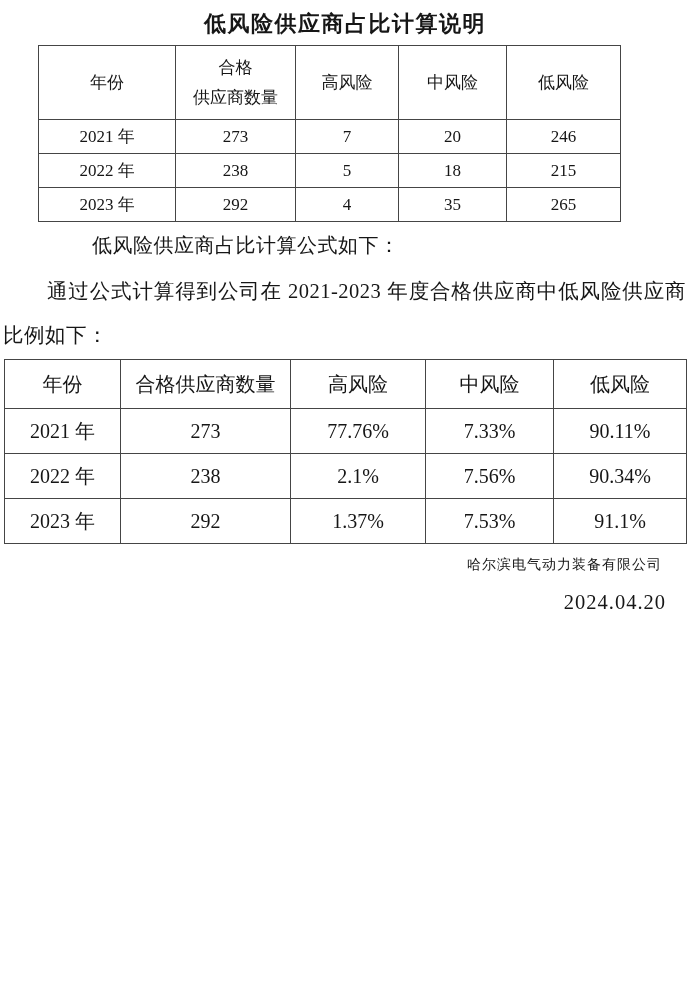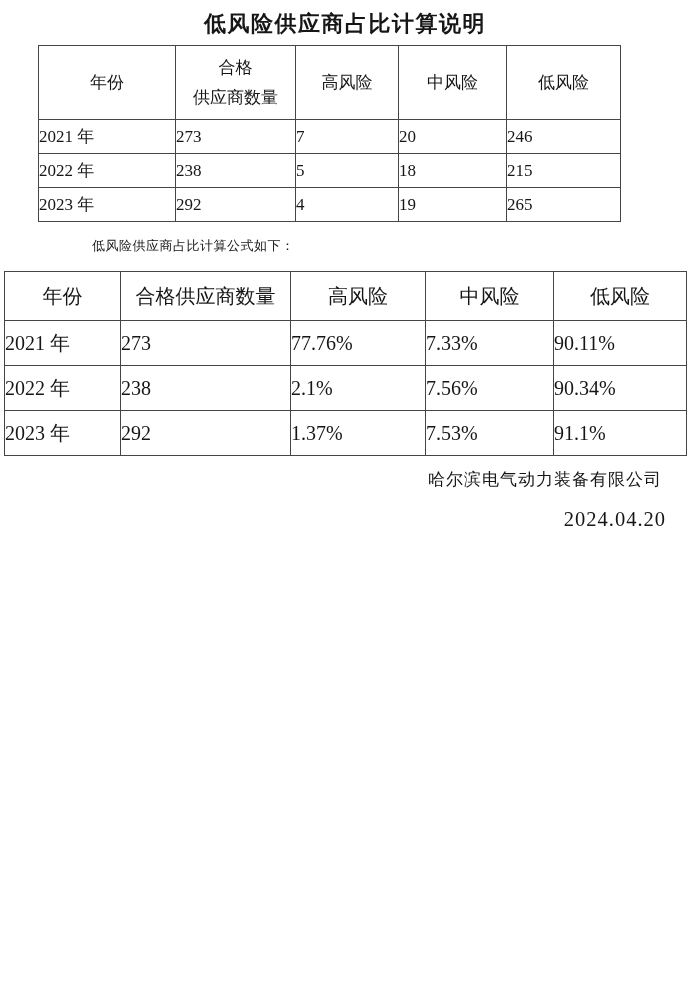--- a/index.html
+++ b/index.html
@@ -25,27 +25,28 @@
     margin: 0 4px 0 3px;
     font-size: 20.5px;
     line-height: 46px;
     text-align: justify;
     letter-spacing: 0.5px;
   }
   .body-start { margin-top: 10px; }
   .indent { text-indent: 44px; }
   .formula-line {
     padding-left: 92px;
-    font-size: 13px;
+    font-size: 20px;
     line-height: 47px;
     letter-spacing: 0.5px;
   }
   .tbl {
     border-collapse: collapse;
     table-layout: fixed;
+    text-align: center;
   }
   .tbl th, .tbl td {
     border: 1.5px solid #454545;
     font-weight: normal;
     vertical-align: middle;
     overflow: hidden;
   }
   .tbl1 {
     margin: 6px 0 0 38px;
     width: 582px;
@@ -69,21 +70,21 @@
   .tbl2 td { height: 45px; }
   .tbl2 .col-year { width: 116px; }
   .tbl2 .col-qualified { width: 170px; }
   .tbl2 .col-high { width: 135px; }
   .tbl2 .col-mid { width: 128px; }
   .tbl2 .col-low { width: 133px; }
   .signature {
     margin-top: 12px;
     padding-right: 28px;
     text-align: right;
-    font-size: 17px;
+    font-size: 14px;
     letter-spacing: 1px;
   }
   .date {
     margin-top: 17px;
     padding-right: 24px;
     text-align: right;
     font-size: 20.5px;
     letter-spacing: 1px;
   }
 </style>
@@ -119,29 +120,30 @@
         <td>2022 年</td>
         <td>238</td>
         <td>5</td>
         <td>18</td>
         <td>215</td>
       </tr>
       <tr>
         <td>2023 年</td>
         <td>292</td>
         <td>4</td>
-        <td>19</td>
+        <td>35</td>
         <td>265</td>
       </tr>
     </tbody>
   </table>
 
   <p class="formula-line">低风险供应商占比计算公式如下：</p>
 
 
+  <p class="para indent p3">通过公式计算得到公司在 2021-2023 年度合格供应商中低风险供应商比例如下：</p>
 
   <table class="tbl tbl2">
     <thead>
       <tr>
         <th class="col-year">年份</th>
         <th class="col-qualified">合格供应商数量</th>
         <th class="col-high">高风险</th>
         <th class="col-mid">中风险</th>
         <th class="col-low">低风险</th>
       </tr>

